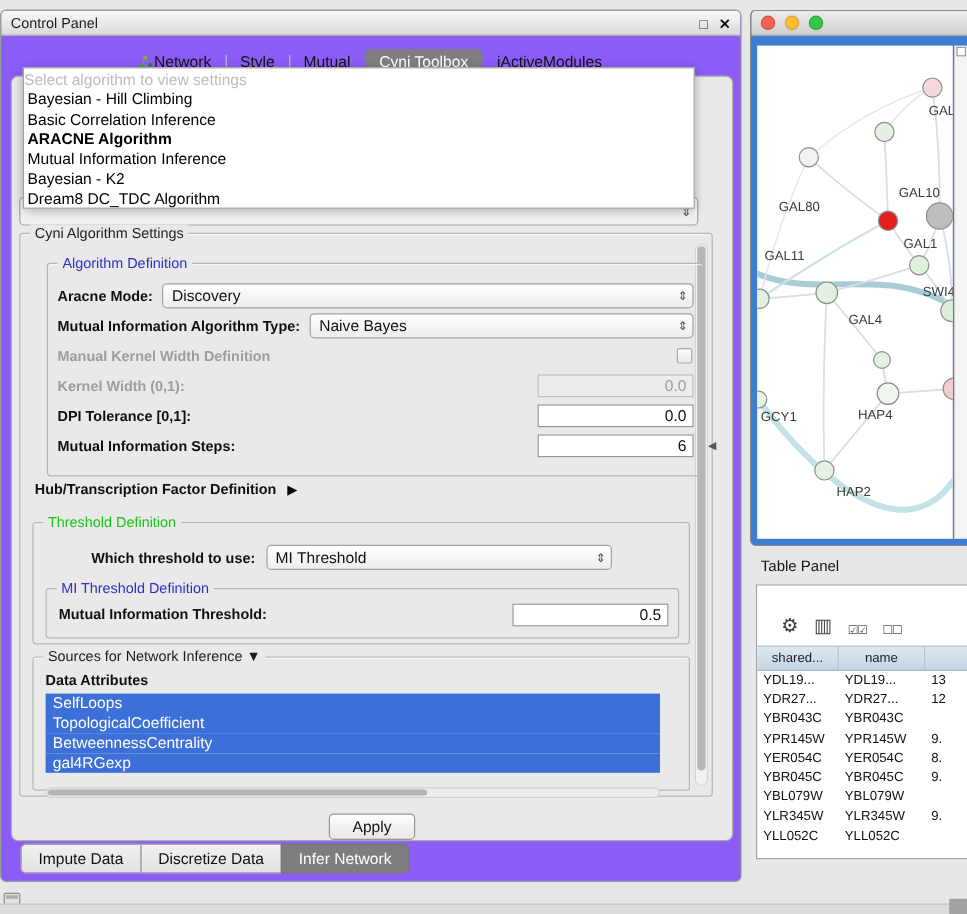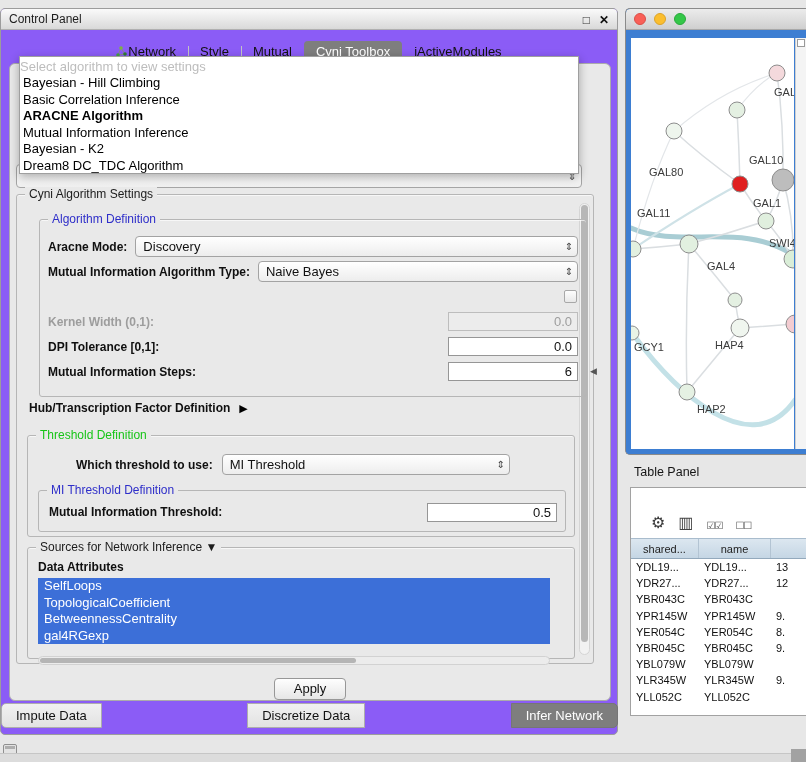--- a/index.html
+++ b/index.html
@@ -65,21 +65,21 @@
   .attr-list{position:absolute;left:10px;top:30px;width:524px;height:87px}
   .attr-item{height:16.5px;line-height:16.5px;width:calc(100% - 12px);background:#3c6fd8;color:#fff;font-size:13px;padding:0 6px;white-space:nowrap;overflow:hidden}
   .hscroll{position:absolute;left:0;bottom:0;width:calc(100% - 12px);height:9px;background:#ececec;border:1px solid #d2d2d2;border-radius:5px}
   .hscroll .thumb{position:absolute;left:1px;top:1px;bottom:1px;width:62%;background:#b5b5b5;border-radius:4px}
 
   .vscroll{position:absolute;right:3px;top:8px;bottom:8px;width:11px;background:#f2f2f2;border:1px solid #d5d5d5;border-radius:6px}
   .vscroll .thumb{position:absolute;left:1px;right:1px;top:1px;height:97%;background:#b7b7b7;border-radius:5px}
 
   .apply{position:absolute;left:50%;transform:translateX(-50%);top:614px;width:72px;height:22px;border:1px solid #979797;border-radius:4px;background:linear-gradient(#fefefe,#e6e6e6);font-size:13px;color:#111;text-align:center;line-height:20px}
 
-  .cp-bottom-tabs{position:absolute;left:0;right:0;bottom:6px;display:flex;justify-content:space-between}
+  .cp-bottom-tabs{position:absolute;left:16px;right:0;bottom:6px;display:flex;justify-content:flex-start}
   .btab{padding:4px 14px;font-size:13px;color:#111;background:linear-gradient(#f1f1f1,#e2e2e2);border:1px solid #adadad;margin-right:-1px;white-space:nowrap}
   .btab:first-child{border-radius:5px 0 0 5px}
   .btab:last-child{border-radius:0 5px 5px 0}
   .btab.selected{background:#7e7e7e;color:#fff;border-color:#767676}
 
   
   .algo-popup{position:absolute;left:18px;top:47px;width:560px;height:118px;background:#fff;border:1px solid #9f9f9f;box-shadow:0 3px 9px rgba(0,0,0,.3);z-index:50;padding-top:2px}
   .popup-ph{color:#bdbdbd;font-size:13px;height:16px;line-height:16px}
   .popup-item{font-size:13px;height:16.5px;line-height:16.5px;padding-left:3px;color:#000;white-space:nowrap}
   .popup-item.bold{font-weight:bold}
@@ -183,20 +183,21 @@
               </div>
             </div>
             <div class="row">
               <span class="lbl">Mutual Information Algorithm Type:</span>
               <div class="combo grow">
                 <span class="val">Naive Bayes</span>
                 <span class="arrbox">⇕</span>
               </div>
             </div>
             <div class="row">
+              <span class="lbl dis">Manual Kernel Width Definition</span>
               <span class="spacer"></span>
               <div class="checkbox"></div>
             </div>
             <div class="row">
               <span class="lbl dis">Kernel Width (0,1):</span>
               <span class="spacer"></span>
               <input class="field" disabled="" value="0.0" style="">
             </div>
             <div class="row">
               <span class="lbl">DPI Tolerance [0,1]:</span>

